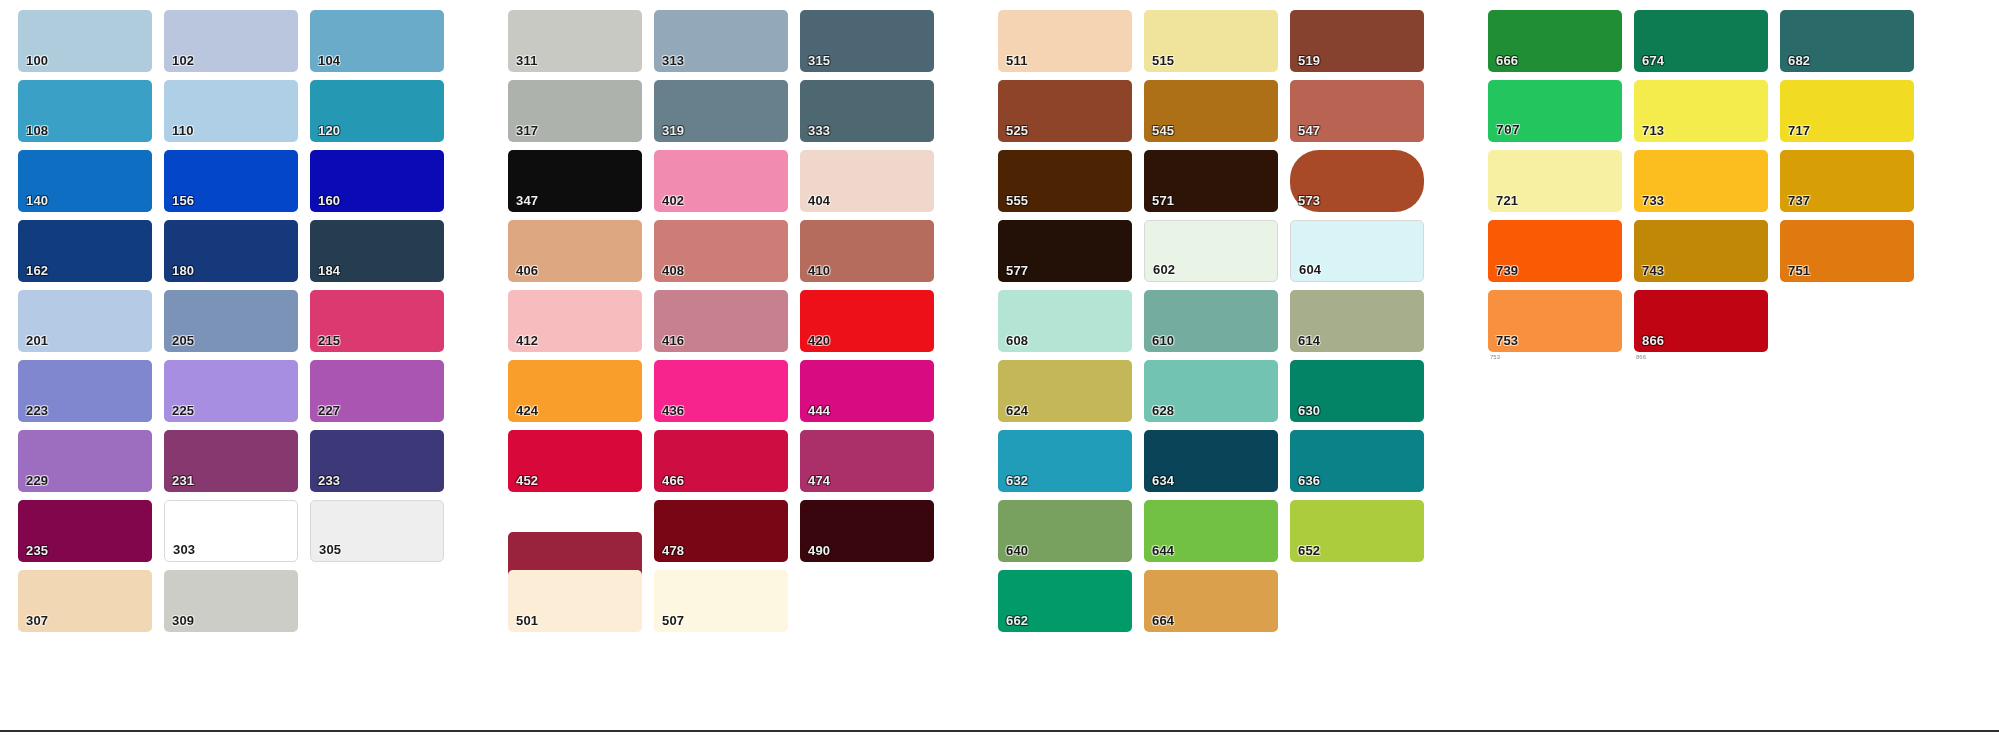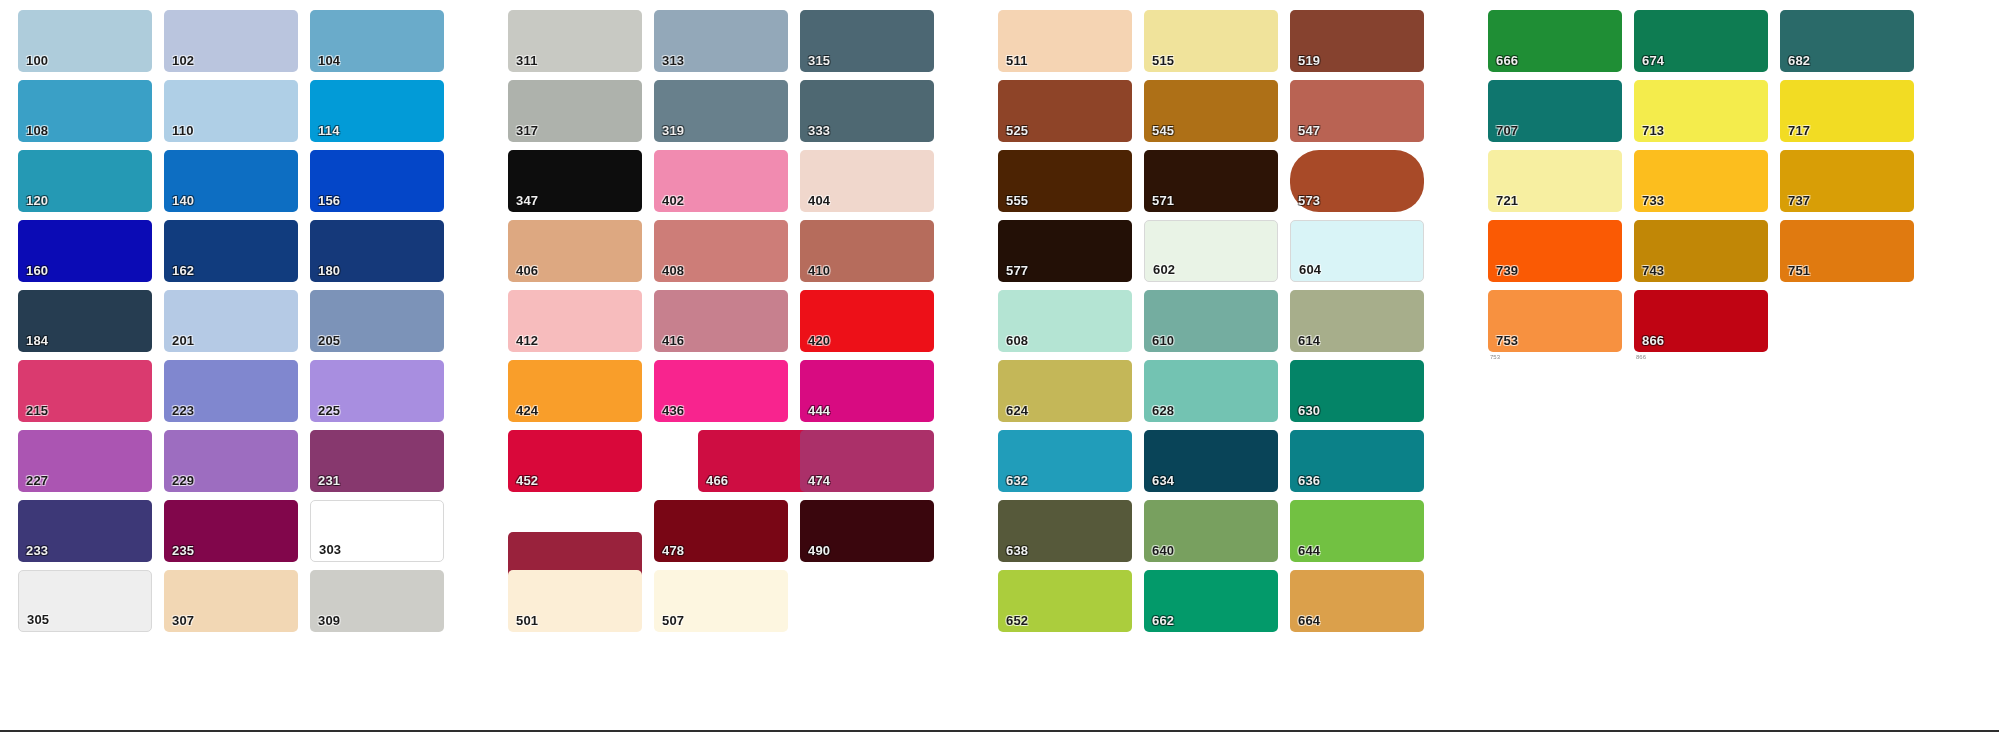--- a/index.html
+++ b/index.html
@@ -105,23 +105,20 @@
         </div>
         <div class="swatch" style="background: rgb(106, 171, 202);">
           <span class="code dark">104</span>
         </div>
         <div class="swatch" style="background: rgb(58, 160, 198);">
           <span class="code dark">108</span>
         </div>
         <div class="swatch" style="background: rgb(175, 207, 230);">
           <span class="code dark">110</span>
         </div>
-        <div class="swatch" style="background: rgb(2, 155, 215);">
-          <span class="code light">114</span>
-        </div>
         <div class="swatch" style="background: rgb(37, 153, 180);">
           <span class="code light">120</span>
         </div>
         <div class="swatch" style="background: rgb(13, 110, 194);">
           <span class="code light">140</span>
         </div>
         <div class="swatch" style="background: rgb(4, 70, 200);">
           <span class="code light">156</span>
         </div>
         <div class="swatch" style="background: rgb(11, 11, 181);">
@@ -230,21 +227,21 @@
         </div>
         <div class="swatch" style="background: rgb(248, 36, 142);">
           <span class="code dark">436</span>
         </div>
         <div class="swatch" style="background: rgb(216, 11, 129);">
           <span class="code light">444</span>
         </div>
         <div class="swatch" style="background: rgb(217, 8, 58);">
           <span class="code light">452</span>
         </div>
-        <div class="swatch" style="background: rgb(206, 13, 66); margin-left: 44px;">
+        <div class="swatch" style="background: rgb(206, 13, 66);">
           <span class="code light">466</span>
         </div>
         <div class="swatch" style="background: rgb(171, 48, 105);">
           <span class="code light">474</span>
         </div>
         <div class="swatch" style="background: rgb(153, 34, 60); margin-top: 32px;">
           <span class="code light">476</span>
         </div>
         <div class="swatch" style="background: rgb(121, 6, 21);">
           <span class="code light">478</span>
@@ -316,23 +313,20 @@
         </div>
         <div class="swatch" style="background: rgb(33, 157, 186);">
           <span class="code light">632</span>
         </div>
         <div class="swatch" style="background: rgb(9, 68, 88);">
           <span class="code light">634</span>
         </div>
         <div class="swatch" style="background: rgb(11, 129, 136);">
           <span class="code light">636</span>
         </div>
-        <div class="swatch" style="background: rgb(86, 89, 58);">
-          <span class="code light">638</span>
-        </div>
         <div class="swatch" style="background: rgb(120, 160, 95);">
           <span class="code dark">640</span>
         </div>
         <div class="swatch" style="background: rgb(114, 193, 66);">
           <span class="code dark">644</span>
         </div>
         <div class="swatch" style="background: rgb(171, 205, 61);">
           <span class="code dark">652</span>
         </div>
         <div class="swatch" style="background: rgb(3, 154, 106);">
@@ -345,21 +339,21 @@
       <div class="group">
         <div class="swatch" style="background: rgb(31, 142, 53);">
           <span class="code light">666</span>
         </div>
         <div class="swatch" style="background: rgb(14, 124, 82);">
           <span class="code light">674</span>
         </div>
         <div class="swatch" style="background: rgb(42, 106, 105);">
           <span class="code light">682</span>
         </div>
-        <div class="swatch" style="background: #0f766e;">
+        <div class="swatch" style="background: #22c55e; font-family: Liberation Mono, monospace;">
           <span class="code dark">707</span>
         </div>
         <div class="swatch" style="background: rgb(244, 236, 76);">
           <span class="code dark">713</span>
         </div>
         <div class="swatch" style="background: rgb(242, 220, 35);">
           <span class="code dark">717</span>
         </div>
         <div class="swatch" style="background: rgb(247, 239, 161);">
           <span class="code dark">721</span>

